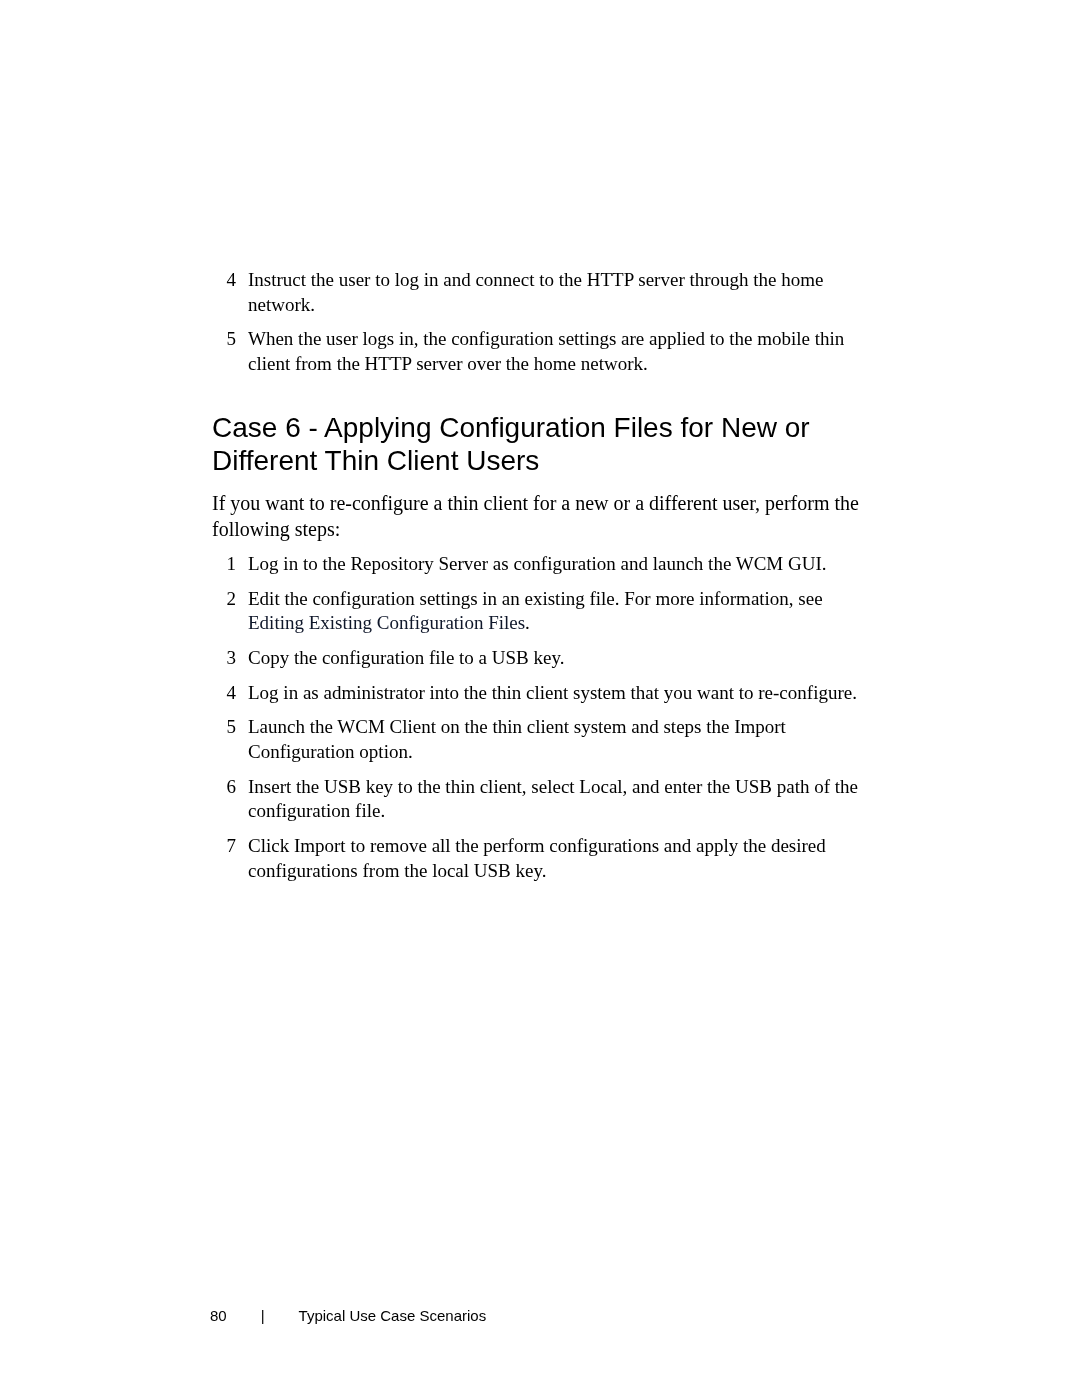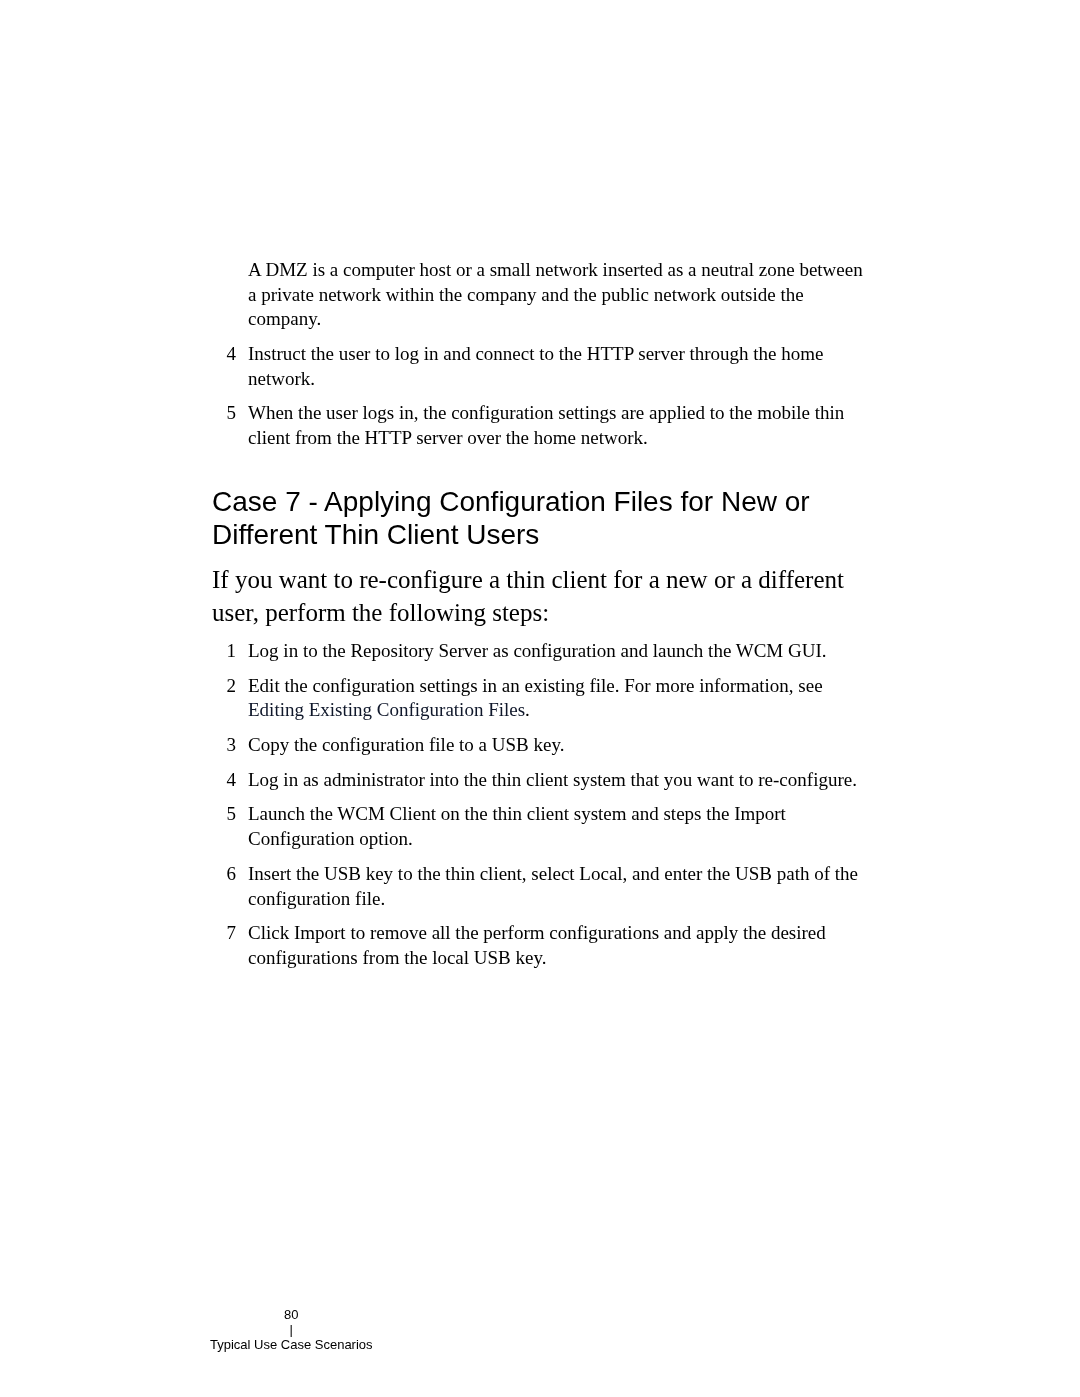--- a/index.html
+++ b/index.html
@@ -43,64 +43,62 @@
   }
   h2.section-heading {
     font-family: "Helvetica Neue", Helvetica, Arial, sans-serif;
     font-weight: 400;
     font-size: 28px;
     line-height: 1.2;
     margin: 34px 0 12px 0;
     color: #000000;
   }
   .intro {
-    font-size: 25px;
+    font-size: 20px;
     line-height: 1.3;
     margin: 0 0 8px 0;
   }
   a.link {
     color: #0f172a;
     text-decoration: none;
   }
   .footer {
     position: absolute;
     left: 210px;
     top: 1307px;
     font-family: "Helvetica Neue", Helvetica, Arial, sans-serif;
-    font-size: 13px;
+    font-size: 15px;
     color: #000000;
     display: flex;
     align-items: center;
-    gap: 0;
-    flex-direction: column;
+    gap: 34px;
   }
   .footer .divider {
     color: #000000;
     font-weight: 300;
   }
 </style>
 </head>
 <body>
 
 <div class="page">
 
   <div class="content">
 
-    <div class="indent-block">A DMZ is a computer host or a small network inserted as a neutral zone between a private network within the company and the public network outside the company.</div>
 
     <div class="ol-item">
       <div class="ol-num">4</div>
       <div class="ol-text">Instruct the user to log in and connect to the HTTP server through the home network.</div>
     </div>
     <div class="ol-item">
       <div class="ol-num">5</div>
       <div class="ol-text">When the user logs in, the configuration settings are applied to the mobile thin client from the HTTP server over the home network.</div>
     </div>
 
-    <h2 class="section-heading">Case 7 - Applying Configuration Files for New or Different Thin Client Users</h2>
+    <h2 class="section-heading">Case 6 - Applying Configuration Files for New or Different Thin Client Users</h2>
 
     <p class="intro">If you want to re-configure a thin client for a new or a different user, perform the following steps:</p>
 
     <div class="ol-item">
       <div class="ol-num">1</div>
       <div class="ol-text">Log in to the Repository Server as configuration and launch the WCM GUI.</div>
     </div>
 
     <div class="ol-item">
       <div class="ol-num">2</div>

